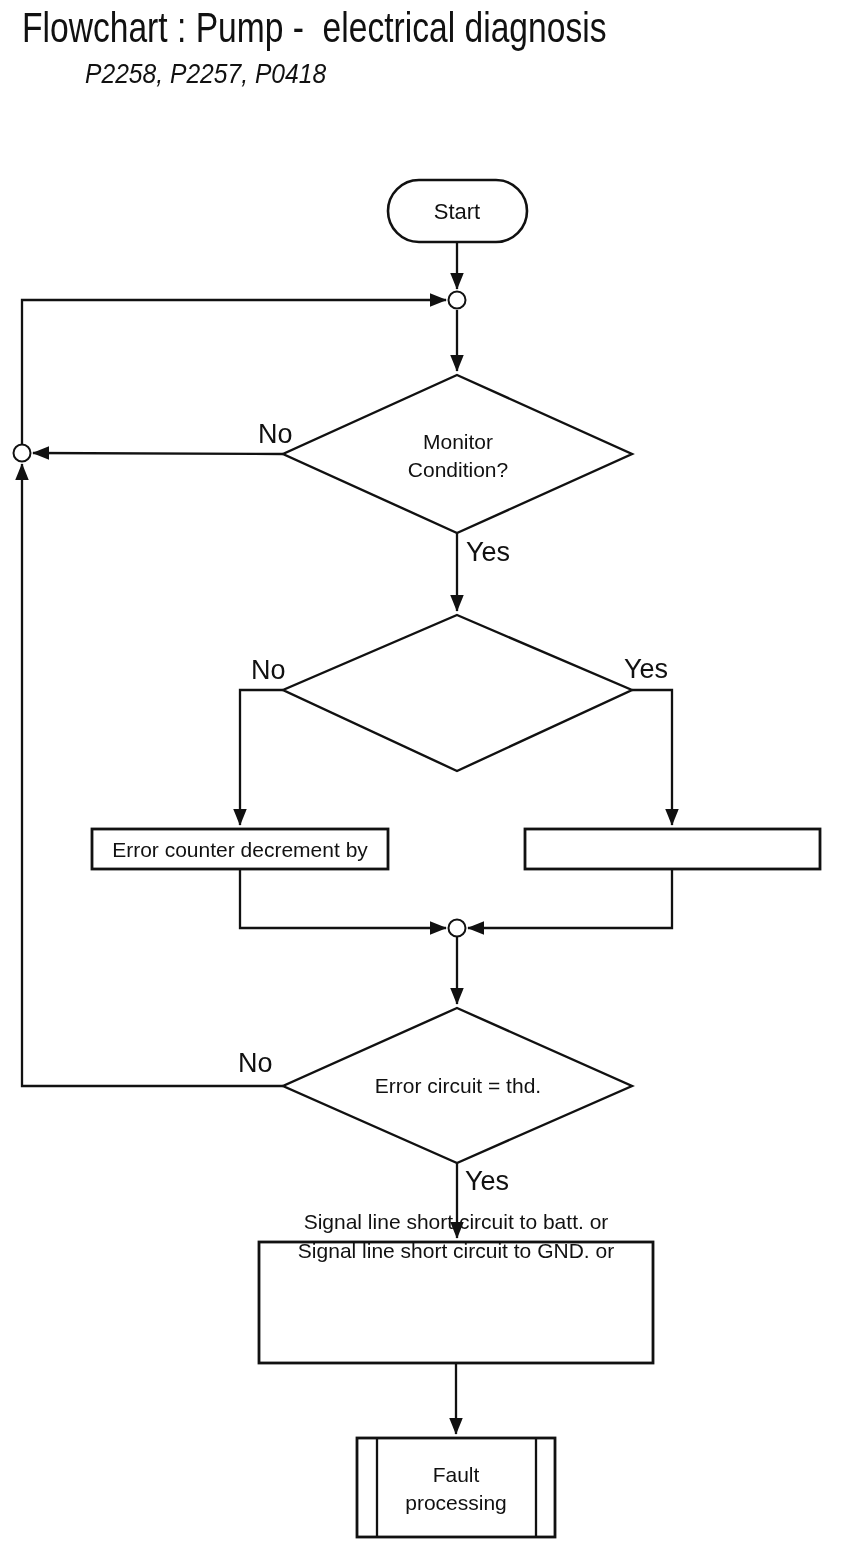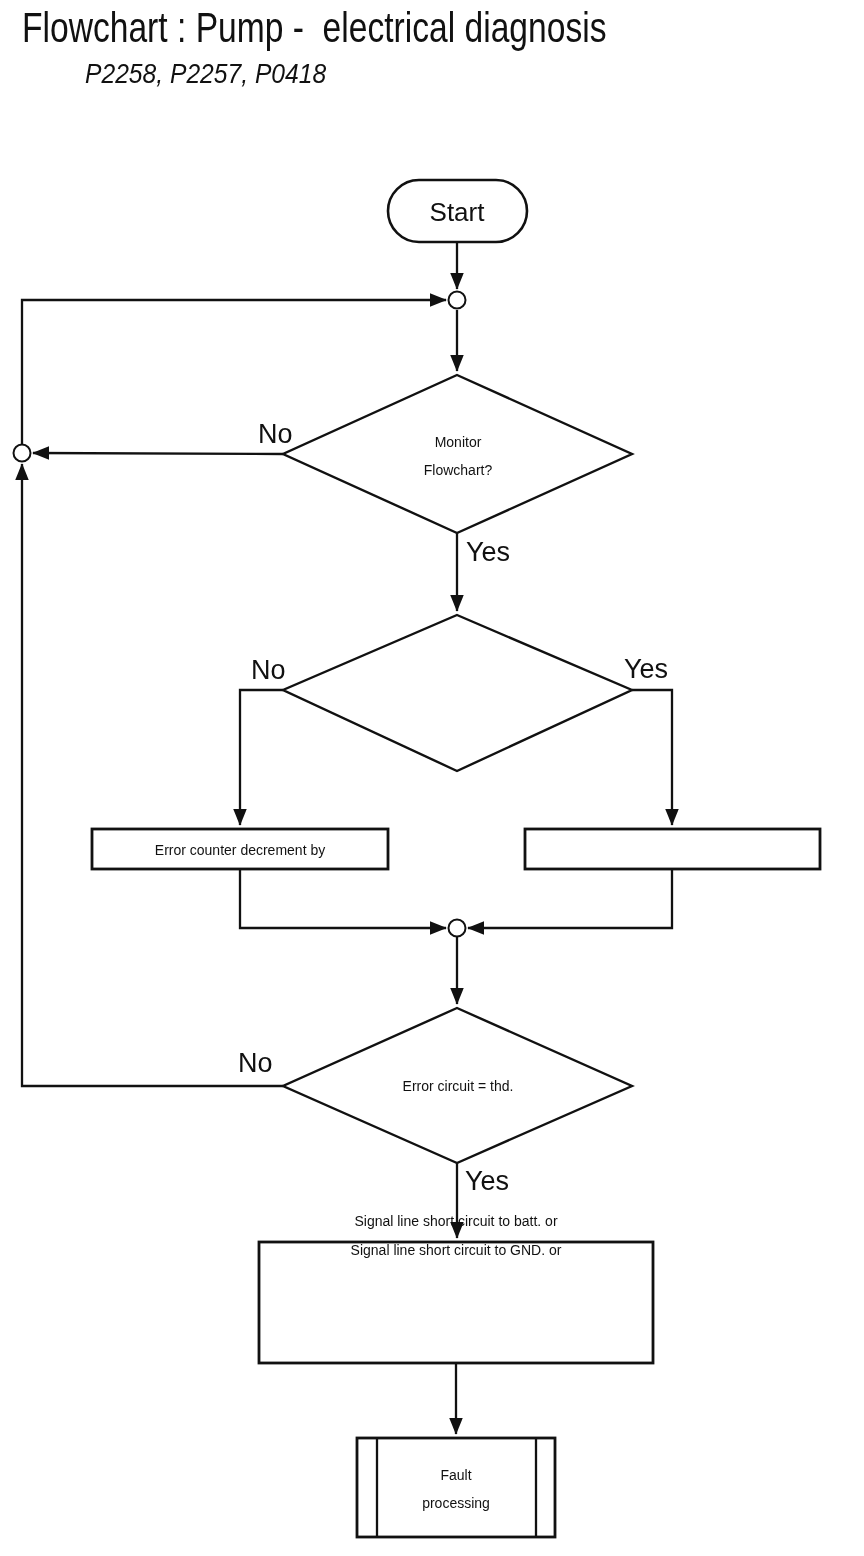--- a/index.html
+++ b/index.html
@@ -42,27 +42,27 @@
     font-style: italic;
     white-space: pre;
     transform: scaleX(0.88);
     transform-origin: 0 0;
     color: #111111;
   }
   .node-label {
     position: absolute;
     transform: translate(-50%, -50%);
     text-align: center;
-    font-size: 14px;
+    font-size: 21px;
     line-height: 28px;
     white-space: nowrap;
     color: #111111;
   }
   .start-label {
-    font-size: 26px;
+    font-size: 22px;
   }
   .branch-label {
     position: absolute;
     font-size: 27px;
     line-height: 23px;
     white-space: nowrap;
     color: #111111;
   }
   svg .shape {
     fill: #ffffff;
@@ -115,21 +115,21 @@
     <rect class="shape" x="259" y="1242" width="394" height="121" stroke-width="2.8"></rect>
     <rect class="shape" x="357" y="1438" width="198" height="99" stroke-width="2.8"></rect>
     <line class="edge" x1="377" y1="1438" x2="377" y2="1537" stroke-width="2.8"></line>
     <line class="edge" x1="536" y1="1438" x2="536" y2="1537" stroke-width="2.8"></line>
   </svg>
 
   <div class="node-label start-label" style="left:457px; top:212px;">Start</div>
 
   <div class="node-label" style="left:458px; top:456px;">
     <div>Monitor</div>
-    <div>Flowchart?</div>
+    <div>Condition?</div>
   </div>
 
 
   <div class="node-label" style="left:240px; top:850px;">Error counter decrement by</div>
 
 
   <div class="node-label" style="left:458px; top:1086px;">Error circuit = thd.</div>
 
   <div class="node-label" style="left:456px; top:1236px; line-height:29px;">
     <div>Signal line short circuit to batt. or</div>

